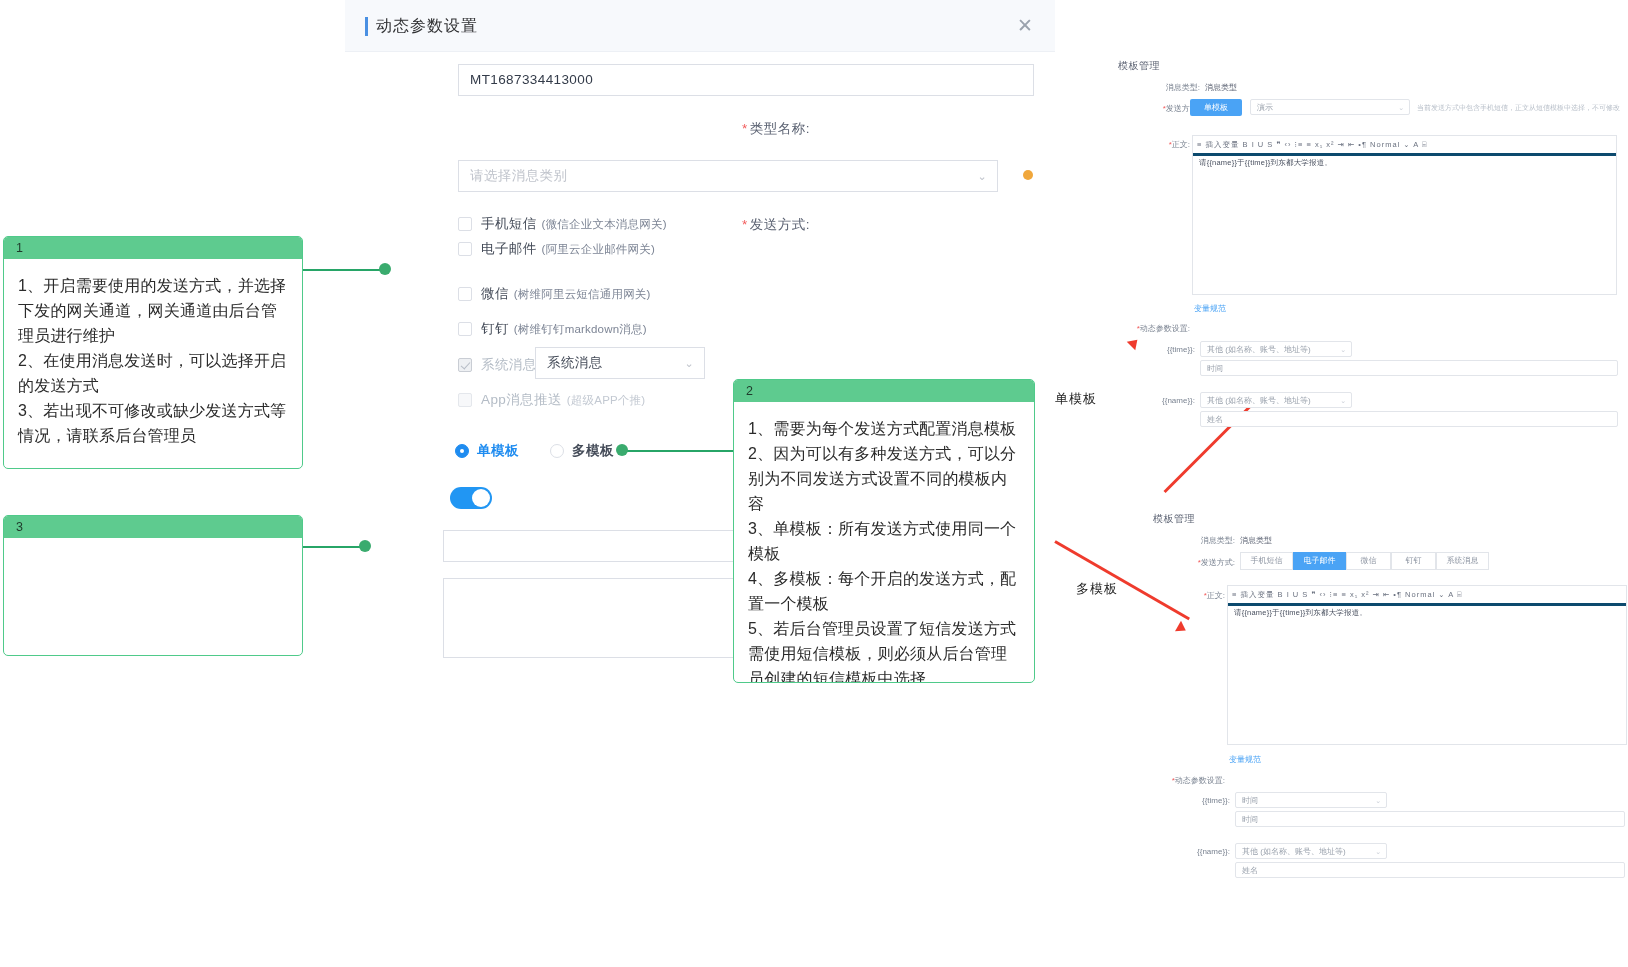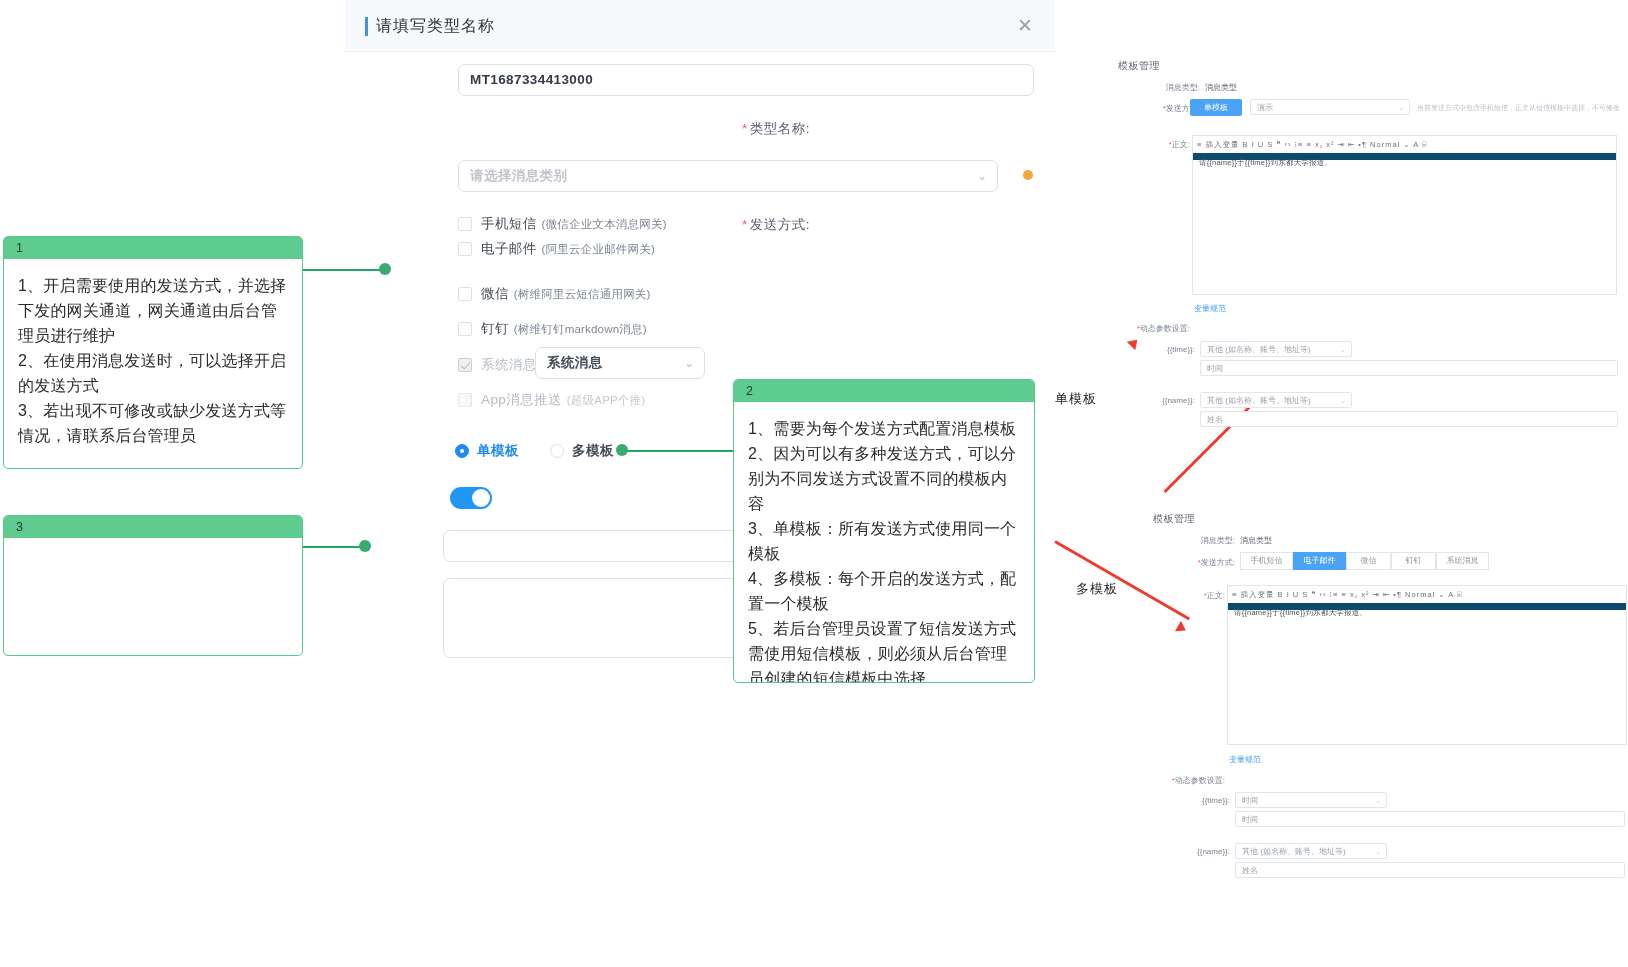--- a/index.html
+++ b/index.html
@@ -36,24 +36,23 @@
     font-size:19px;color:#9aa2ad;line-height:24px;text-align:center;cursor:pointer;
   }
   .f-label{
     position:absolute;text-align:right;width:110px;
     font-size:13.5px;color:#5c6373;letter-spacing:.5px;
   }
   .f-label .req{color:#f25c5c;margin-right:2px;}
 
   .f-input{
     position:absolute;height:32px;box-sizing:border-box;
-    border:1px solid #dcdfe6;border-radius:7px;background:#fff;
+    border:1px solid #dcdfe6;border-radius:0;background:#fff;
     font-size:13.5px;color:#333b49;padding:0 11px;line-height:30px;
     letter-spacing:.4px;
-    font-weight:bold;
   }
   .f-input.ph{color:#c0c4cc;}
   .f-input .caret{
     position:absolute;right:10px;top:0;line-height:30px;color:#c0c4cc;font-size:11px;
   }
 
   .cb-row{position:absolute;font-size:0;white-space:nowrap;}
   .cbox{
     display:inline-block;width:14px;height:14px;box-sizing:border-box;
     border:1px solid #dcdfe6;border-radius:2px;background:#fff;
@@ -137,21 +136,21 @@
   }
   .p-tab{
     position:absolute;box-sizing:border-box;border:1px solid #e2e5ea;background:#fff;
     font-size:8px;color:#8d95a2;text-align:center;line-height:16px;height:18px;
   }
   .p-tab.active{background:#4aa3f5;color:#fff;border-color:#4aa3f5;}
   .p-editor{
     position:absolute;box-sizing:border-box;border:1px solid #e2e5ea;background:#fff;
   }
   .p-toolbar{
-    position:absolute;left:0;top:0;right:0;height:17px;border-bottom:7px solid #0c4a6e;
+    position:absolute;left:0;top:0;right:0;height:17px;border-bottom:3px solid #0c4a6e;
     font-size:7.5px;color:#6b7280;white-space:nowrap;overflow:hidden;
     padding:0 4px;line-height:17px;letter-spacing:1px;
   }
   .p-editor-text{
     position:absolute;left:6px;top:22px;font-size:7.5px;color:#4a5160;letter-spacing:.2px;
   }
   .p-link{position:absolute;font-size:8px;color:#4aa3f5;}
   .p-side-label{position:absolute;font-size:13px;color:#222;letter-spacing:1px;}
 
   .hint-text{position:absolute;font-size:7px;color:#b9c0ca;white-space:nowrap;}
@@ -166,21 +165,21 @@
     transform-origin:0 50%;
   }
 </style>
 </head>
 <body>
 
 <div id="dialog" class="abs">
 
   <div id="dialog-header">
     <div class="accent"></div>
-    <div id="dialog-title">请填写类型名称</div>
+    <div id="dialog-title">动态参数设置</div>
     <div id="dialog-close">✕</div>
   </div>
 
   <div class="f-label" style="left:355px;top:72px;">
     <span class="req">*</span><span>类型编号:</span>
   </div>
   <div class="f-input" style="left:113px;top:64px;width:576px;">MT1687334413000</div>
 
   <div class="f-label" style="left:355px;top:120px;">
     <span class="req">*</span><span>类型名称:</span>

